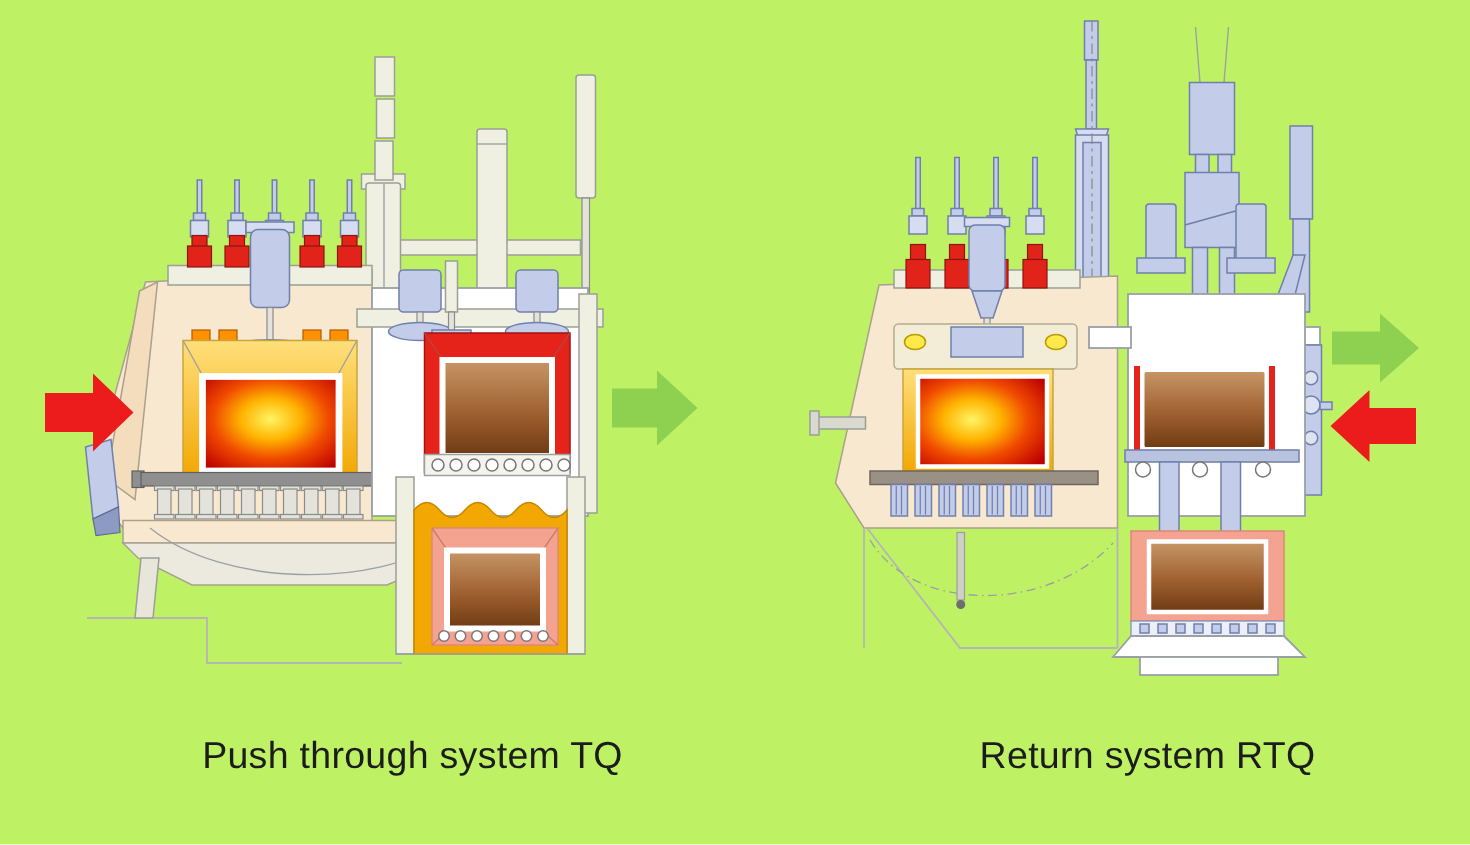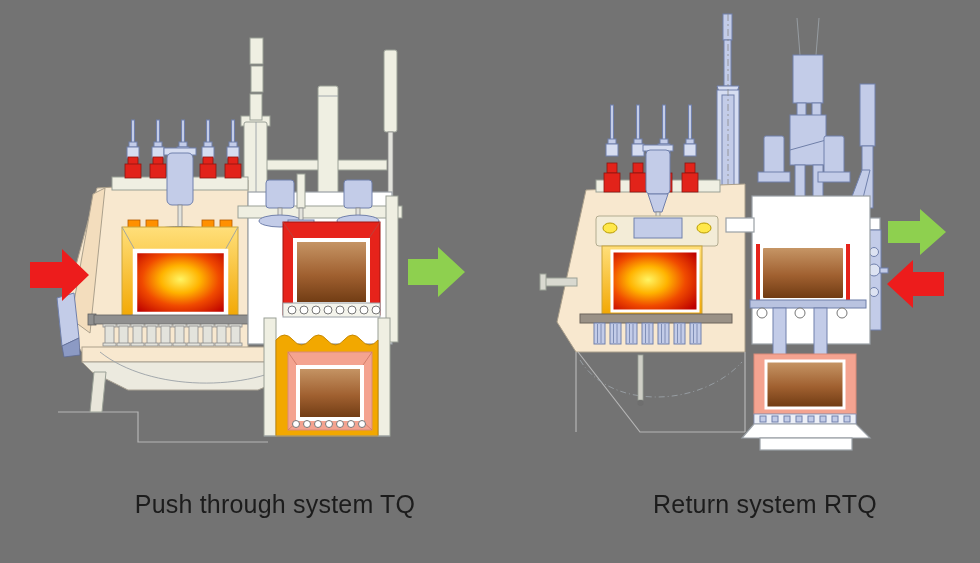--- a/index.html
+++ b/index.html
@@ -1,16 +1,16 @@
 <!DOCTYPE html>
 <html style="--arrow-red: #ed1c1c; --arrow-green: #8ed04f; --burner-red: #e2231a; --chamber-red: #e6231b; --furnace-beige: #f8e8cf; --machine-blue: #c3cce8; --machine-blue-dark: #7080ac; --cream: #efefe2; --outline-grey: #9aa0a6; --hot-center: #fff463; --hot-mid: #ffb300; --hot-deep: #f04a00; --hot-edge: #bd0000; --load-top: #c79767; --load-mid: #a06030; --load-bottom: #6e3a12; --yellow-light: #ffdf7a; --yellow-deep: #f2a600; --quench-oil: #f2a800; --quench-pink: #f4a390; --caption-color: #1c1c1c;"><head>
 <meta charset="utf-8">
 <style>
   html,body{margin:0;padding:0;background:#fff;}
-  #stage{position:relative;width:980px;height:563px;background:#737373;overflow:hidden;
+  #stage{position:relative;width:980px;height:563px;background:#bef264;overflow:hidden;
          font-family:"Liberation Sans", sans-serif;}
   svg{position:absolute;left:0;top:0;}
   .caption{position:absolute;top:487px;height:34px;line-height:34px;text-align:center;
            font-size:25px;color:var(--caption-color);letter-spacing:0.2px;}
   #cap-tq{left:30px;width:490px;}
   #cap-rtq{left:530px;width:470px;}
   
   .beige{fill:var(--furnace-beige);stroke:#aba08c;stroke-width:1;}
   .beige2{fill:#f3ddbd;stroke:#aba08c;stroke-width:1;}
   .cream{fill:var(--cream);stroke:#9aa096;stroke-width:1;}

